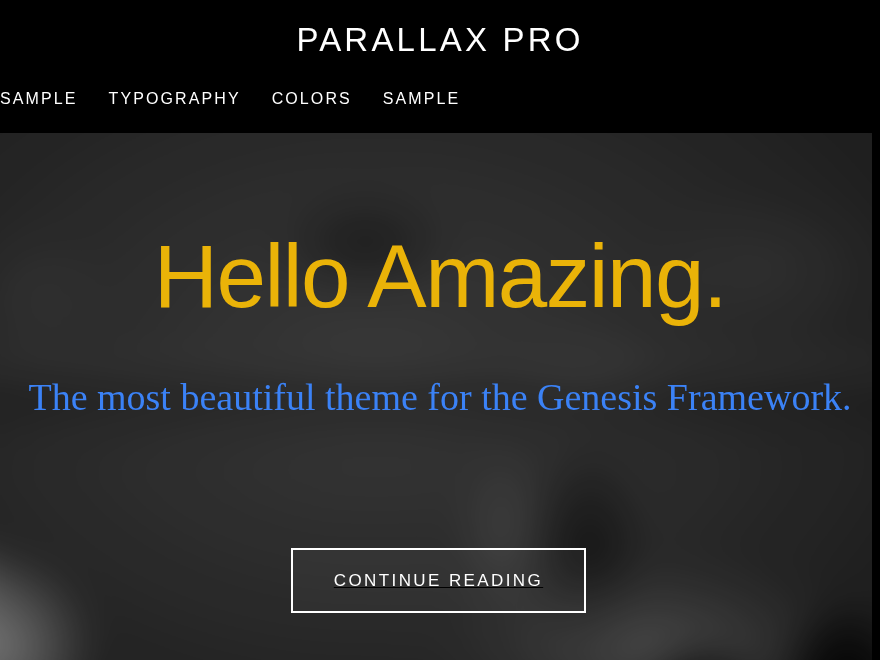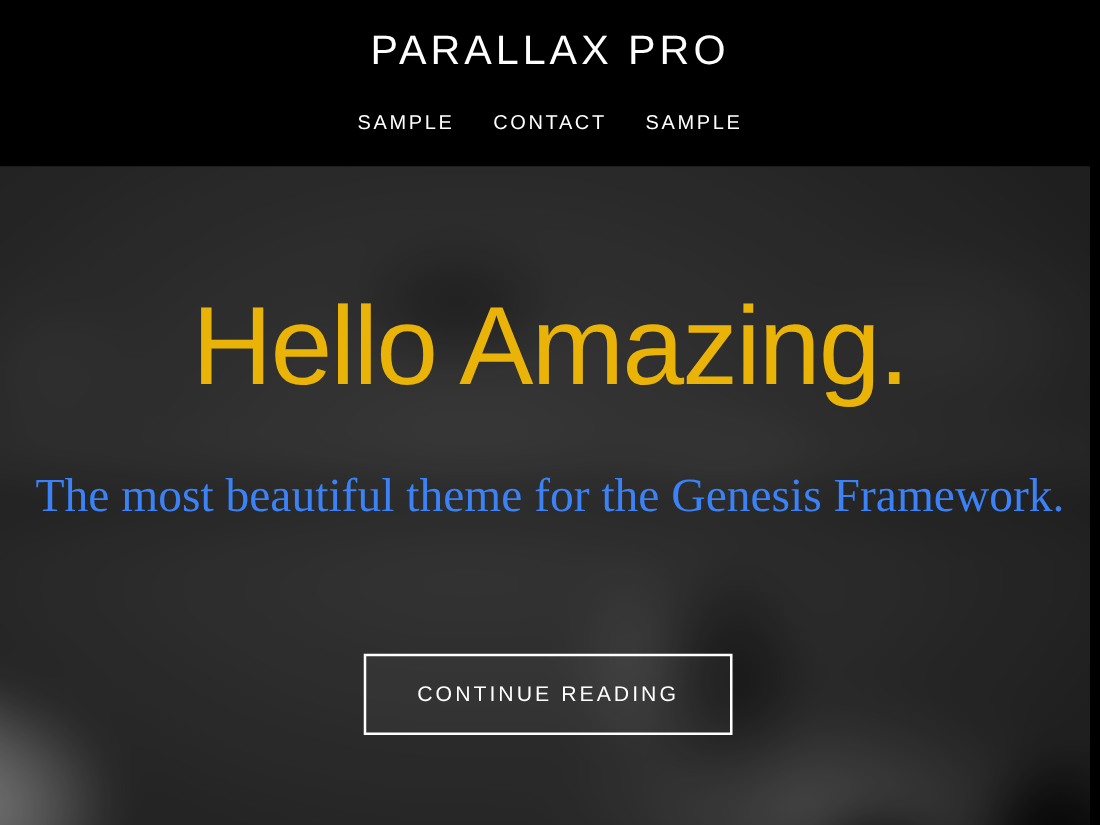--- a/index.html
+++ b/index.html
@@ -49,21 +49,20 @@
     white-space: nowrap;
     cursor: pointer;
   }
 
   .nav-menu {
     position: absolute;
     top: 88px;
     left: 0;
     width: 880px;
     display: flex;
-    justify-content: center;
     align-items: center;
     gap: 31px;
   }
 
   .nav-item {
     color: #ffffff;
     font-family: "Liberation Sans", sans-serif;
     font-size: 16px;
     font-weight: 400;
     letter-spacing: 2.1px;
@@ -166,32 +165,33 @@
     margin-top: -133px;
   }
 
   .hero-desc .line {
     display: block;
     white-space: nowrap;
   }
 
   .hero-button {
     position: absolute;
-    top: 523px;
+    top: 548px;
     left: 291px;
     width: 295px;
     height: 65px;
     margin-top: -133px;
     border: 2px solid #ffffff;
     background: rgba(255,255,255,0.035);
     display: flex;
     align-items: center;
     justify-content: center;
     box-sizing: border-box;
     cursor: pointer;
+    text-decoration: underline;
   }
 
   .hero-button-label {
     color: #ffffff;
     font-family: "Liberation Sans", sans-serif;
     font-size: 17px;
     font-weight: 400;
     letter-spacing: 2.4px;
     line-height: 22px;
     white-space: nowrap;
@@ -201,21 +201,22 @@
 <body>
 
 <div id="page">
 
   <header class="site-header">
 
     <div class="site-title">PARALLAX PRO</div>
 
     <nav class="nav-menu">
       <a class="nav-item">SAMPLE</a>
-      <a class="nav-item">CONTACT</a>
+      <a class="nav-item">TYPOGRAPHY</a>
+      <a class="nav-item">COLORS</a>
       <a class="nav-item">SAMPLE</a>
     </nav>
 
   </header>
 
   <section class="hero">
 
     <div class="hero-bg"></div>
     <div class="hero-overlay"></div>
 

